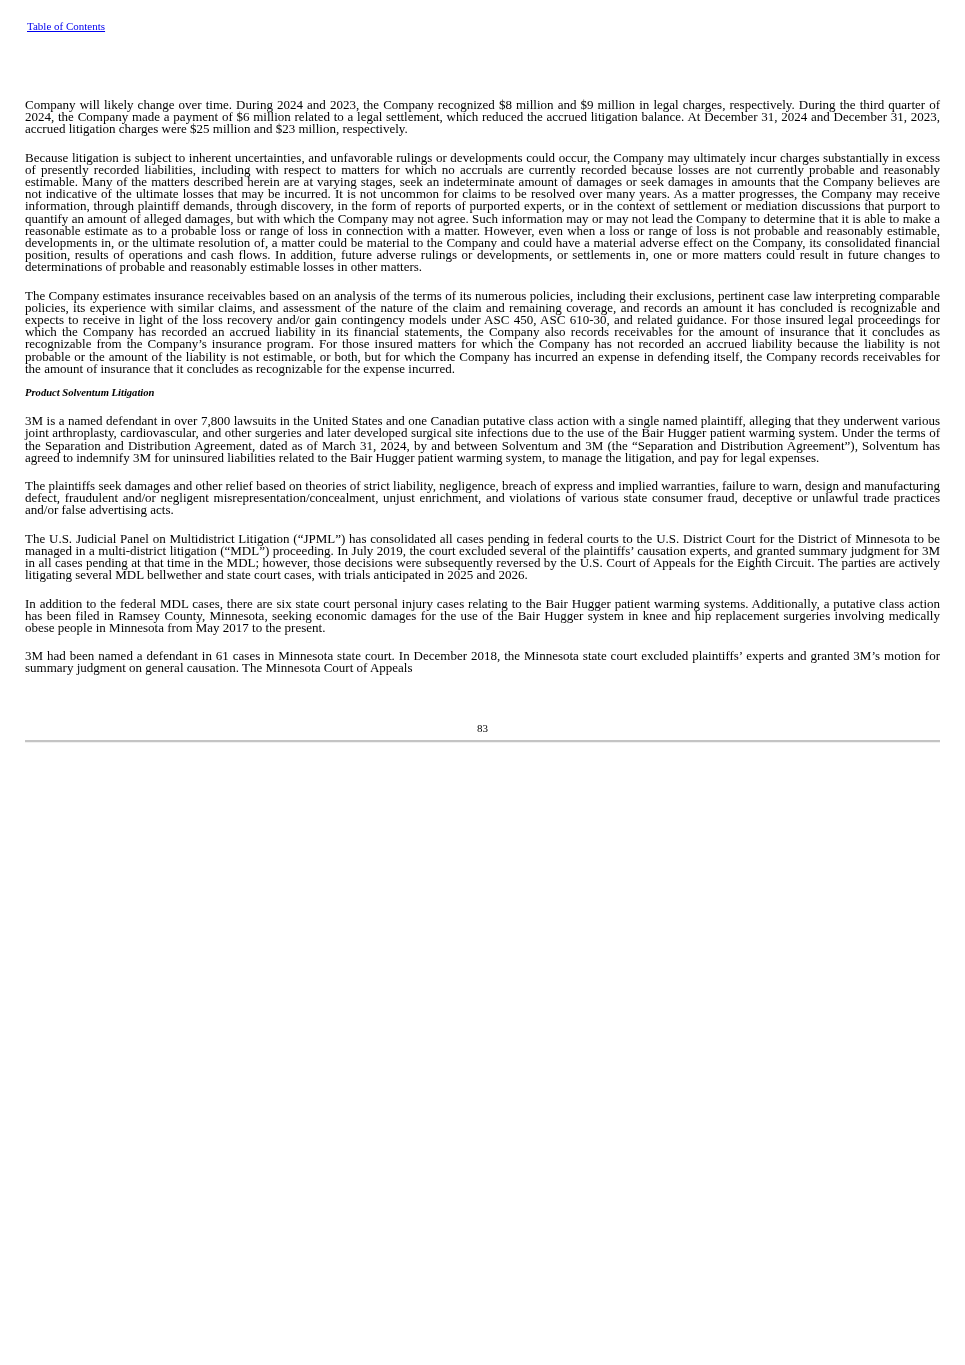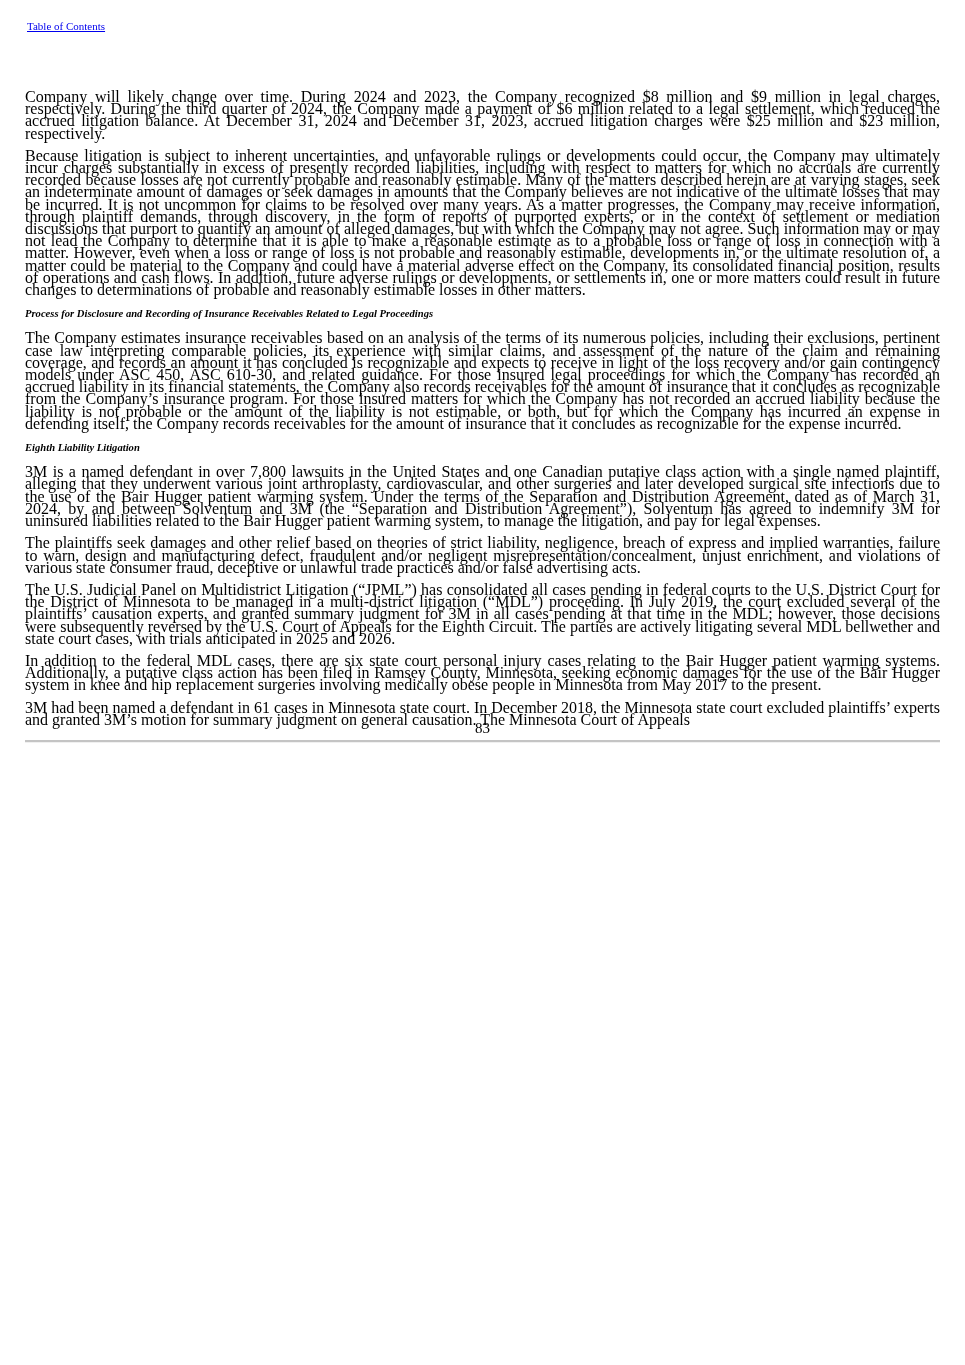--- a/index.html
+++ b/index.html
@@ -22,43 +22,43 @@
     text-decoration: underline;
     cursor: pointer;
   }
   .doc-body {
     position: absolute;
     left: 25px;
     right: 25px;
     top: 83px;
   }
   .doc-body p {
-    font-size: 16px;
+    font-size: 13px;
     line-height: 12.2px;
     text-align: justify;
-    margin: 8px 0 10px 0;
+    margin: 16px 0 10px 0;
   }
   .doc-body h3 {
     font-size: 10.6px;
     line-height: 12.2px;
     font-weight: bold;
     font-style: italic;
     margin: 12px 0 12px 0;
     text-align: left;
   }
   .page-footer {
     position: absolute;
     left: 25px;
     right: 25px;
     top: 722px;
   }
   .page-number {
     display: block;
     text-align: center;
-    font-size: 15px;
+    font-size: 11px;
     line-height: 12.2px;
   }
   .page-divider {
     margin-top: 6px;
     border: none;
     height: 3px;
     border-top: 2px solid #c4c4c4;
     border-bottom: 1px solid #f0f0f0;
     background: transparent;
   }
@@ -66,23 +66,22 @@
 </head>
 <body>
 
 <div class="page">
 
   <a href="#" class="toc-link">Table of Contents</a>
 
   <div class="doc-body">
     <p>Company will likely change over time. During 2024 and 2023, the Company recognized $8 million and $9 million in legal charges, respectively. During the third quarter of 2024, the Company made a payment of $6 million related to a legal settlement, which reduced the accrued litigation balance. At December 31, 2024 and December 31, 2023, accrued litigation charges were $25 million and $23 million, respectively.</p>
     <p>Because litigation is subject to inherent uncertainties, and unfavorable rulings or developments could occur, the Company may ultimately incur charges substantially in excess of presently recorded liabilities, including with respect to matters for which no accruals are currently recorded because losses are not currently probable and reasonably estimable. Many of the matters described herein are at varying stages, seek an indeterminate amount of damages or seek damages in amounts that the Company believes are not indicative of the ultimate losses that may be incurred. It is not uncommon for claims to be resolved over many years. As a matter progresses, the Company may receive information, through plaintiff demands, through discovery, in the form of reports of purported experts, or in the context of settlement or mediation discussions that purport to quantify an amount of alleged damages, but with which the Company may not agree. Such information may or may not lead the Company to determine that it is able to make a reasonable estimate as to a probable loss or range of loss in connection with a matter. However, even when a loss or range of loss is not probable and reasonably estimable, developments in, or the ultimate resolution of, a matter could be material to the Company and could have a material adverse effect on the Company, its consolidated financial position, results of operations and cash flows. In addition, future adverse rulings or developments, or settlements in, one or more matters could result in future changes to determinations of probable and reasonably estimable losses in other matters.</p>
-    <h3>Process for Disclosure and Recording of Insurance Receivables Related to Legal Proceedings</h3>
     <p>The Company estimates insurance receivables based on an analysis of the terms of its numerous policies, including their exclusions, pertinent case law interpreting comparable policies, its experience with similar claims, and assessment of the nature of the claim and remaining coverage, and records an amount it has concluded is recognizable and expects to receive in light of the loss recovery and/or gain contingency models under ASC 450, ASC 610-30, and related guidance. For those insured legal proceedings for which the Company has recorded an accrued liability in its financial statements, the Company also records receivables for the amount of insurance that it concludes as recognizable from the Company’s insurance program. For those insured matters for which the Company has not recorded an accrued liability because the liability is not probable or the amount of the liability is not estimable, or both, but for which the Company has incurred an expense in defending itself, the Company records receivables for the amount of insurance that it concludes as recognizable for the expense incurred.</p>
-    <h3>Eighth Liability Litigation</h3>
+    <h3>Product Solventum Litigation</h3>
     <p>3M is a named defendant in over 7,800 lawsuits in the United States and one Canadian putative class action with a single named plaintiff, alleging that they underwent various joint arthroplasty, cardiovascular, and other surgeries and later developed surgical site infections due to the use of the Bair Hugger patient warming system. Under the terms of the Separation and Distribution Agreement, dated as of March 31, 2024, by and between Solventum and 3M (the “Separation and Distribution Agreement”), Solventum has agreed to indemnify 3M for uninsured liabilities related to the Bair Hugger patient warming system, to manage the litigation, and pay for legal expenses.</p>
     <p>The plaintiffs seek damages and other relief based on theories of strict liability, negligence, breach of express and implied warranties, failure to warn, design and manufacturing defect, fraudulent and/or negligent misrepresentation/concealment, unjust enrichment, and violations of various state consumer fraud, deceptive or unlawful trade practices and/or false advertising acts.</p>
     <p>The U.S. Judicial Panel on Multidistrict Litigation (“JPML”) has consolidated all cases pending in federal courts to the U.S. District Court for the District of Minnesota to be managed in a multi-district litigation (“MDL”) proceeding. In July 2019, the court excluded several of the plaintiffs’ causation experts, and granted summary judgment for 3M in all cases pending at that time in the MDL; however, those decisions were subsequently reversed by the U.S. Court of Appeals for the Eighth Circuit. The parties are actively litigating several MDL bellwether and state court cases, with trials anticipated in 2025 and 2026.</p>
     <p>In addition to the federal MDL cases, there are six state court personal injury cases relating to the Bair Hugger patient warming systems. Additionally, a putative class action has been filed in Ramsey County, Minnesota, seeking economic damages for the use of the Bair Hugger system in knee and hip replacement surgeries involving medically obese people in Minnesota from May 2017 to the present.</p>
     <p>3M had been named a defendant in 61 cases in Minnesota state court. In December 2018, the Minnesota state court excluded plaintiffs’ experts and granted 3M’s motion for summary judgment on general causation. The Minnesota Court of Appeals</p>
   </div>
 
   <div class="page-footer">
     <span class="page-number">83</span>
     <hr class="page-divider">

